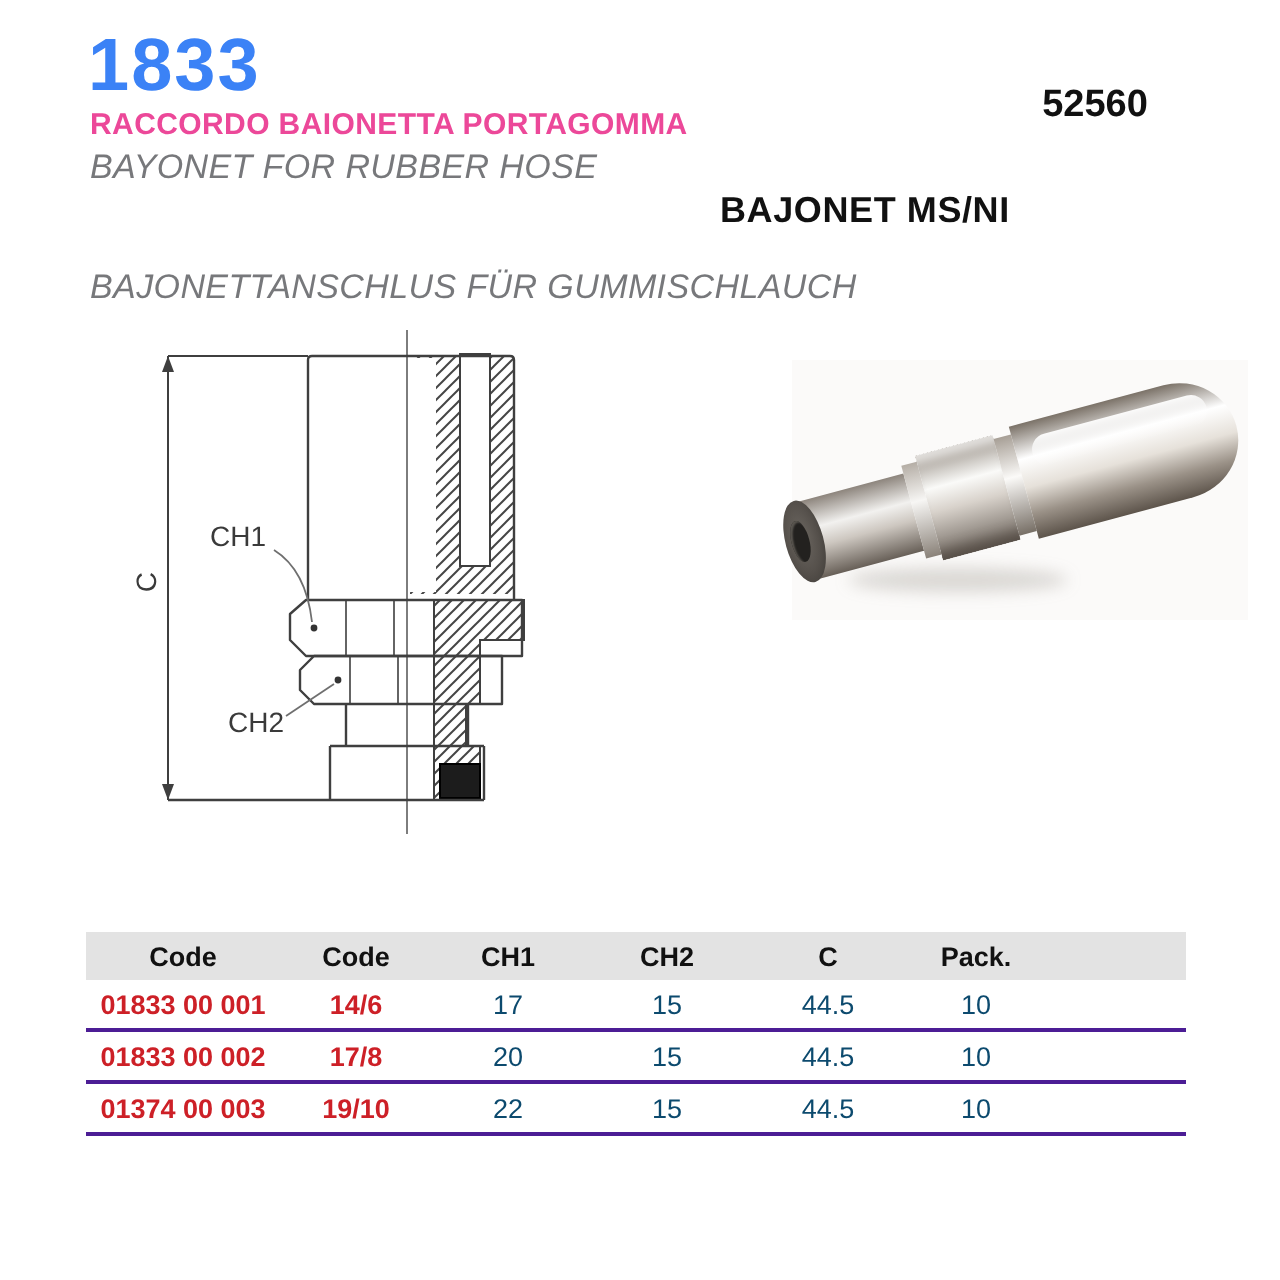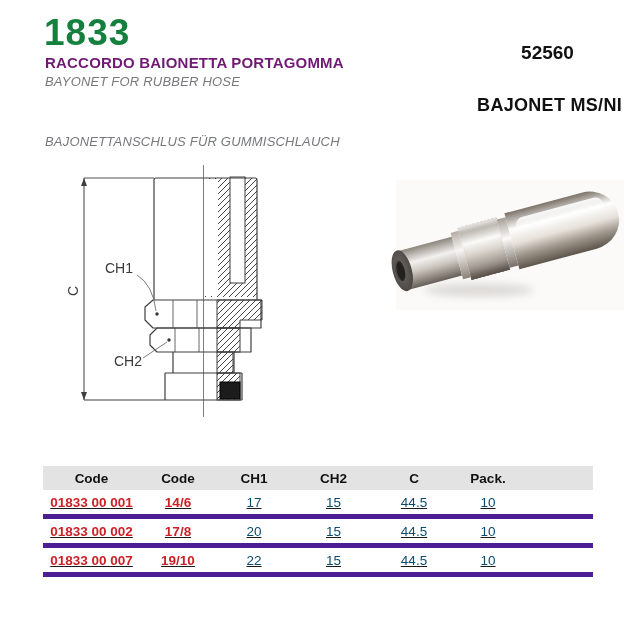--- a/index.html
+++ b/index.html
@@ -6,41 +6,41 @@
   body{
     width:640px;height:640px;position:relative;overflow:hidden;
     background:#ffffff;
     font-family:"Liberation Sans", sans-serif;
     color:#1a1a1a;
   }
   
   .series-number{
     position:absolute;left:44px;top:12px;
     font-size:37px;font-weight:bold;letter-spacing:1px;
-    color:#15803d;
+    color:#3b82f6;
     text-align:center;
   }
   .title-it{
     position:absolute;left:45px;top:54px;
-    font-size:15px;font-weight:bold;color:#701a75;letter-spacing:.2px;
+    font-size:15px;font-weight:bold;color:#ec4899;letter-spacing:.2px;
   }
   .title-sub{
     position:absolute;left:45px;
-    font-size:13px;font-style:italic;color:#77787b;letter-spacing:.2px;
+    font-size:17px;font-style:italic;color:#77787b;letter-spacing:.2px;
   }
   .title-en{top:74px;}
   .title-de{top:94px;margin-top:40px;}
   
   .code-number{
     position:absolute;left:440px;top:42px;width:215px;
     text-align:center;font-size:19px;font-weight:bold;color:#111;
   }
   .right-title{
     position:absolute;left:360px;top:92px;width:262px;
-    text-align:right;font-size:18px;font-weight:bold;color:#111;
+    text-align:left;font-size:18px;font-weight:bold;color:#111;
     line-height:26px;letter-spacing:.3px;
   }
   
   .drawing{position:absolute;left:55px;top:165px;width:235px;height:255px;}
   
   .photo{position:absolute;left:396px;top:180px;width:228px;height:130px;}
   .photo-bg{position:absolute;inset:0;background:#fbfaf9;}
   .fit{
     position:absolute;left:1px;top:33px;width:225px;height:58px;
     display:flex;align-items:center;
@@ -88,21 +88,21 @@
   }
   
   .spec-table{position:absolute;left:43px;top:466px;width:550px;font-size:13.5px;}
   .t-row{
     display:grid;
     grid-template-columns:97px 76px 76px 83px 78px 70px;
     padding-right:44px;
     height:24px;align-items:center;text-align:center;
   }
   .t-head{background:#e3e3e3;font-weight:600;color:#111;}
-  .t-body .t-row{border-bottom:5px solid #4c1d95;text-decoration:underline;}
+  .t-body .t-row{border-bottom:2px solid #4c1d95;}
   .cell-red{color:#cd2027;font-weight:bold;}
   .cell-num{color:#0c4a6e;}
 </style>
 </head>
 <body>
 
 <div class="series-number">1833</div>
 <div class="title-it">RACCORDO BAIONETTA PORTAGOMMA</div>
 <div class="title-sub title-en">BAYONET FOR RUBBER HOSE</div>
 <div class="title-sub title-de">BAJONETTANSCHLUS FÜR GUMMISCHLAUCH</div>
@@ -209,21 +209,21 @@
     </div>
     <div class="t-row">
       <div class="cell-red">01833 00 002</div>
       <div class="cell-red">17/8</div>
       <div class="cell-num">20</div>
       <div class="cell-num">15</div>
       <div class="cell-num">44.5</div>
       <div class="cell-num">10</div>
     </div>
     <div class="t-row">
-      <div class="cell-red">01833 00 007</div>
+      <div class="cell-red">01374 00 003</div>
       <div class="cell-red">19/10</div>
       <div class="cell-num">22</div>
       <div class="cell-num">15</div>
       <div class="cell-num">44.5</div>
       <div class="cell-num">10</div>
     </div>
   </div>
 </div>
 
 </body></html>

